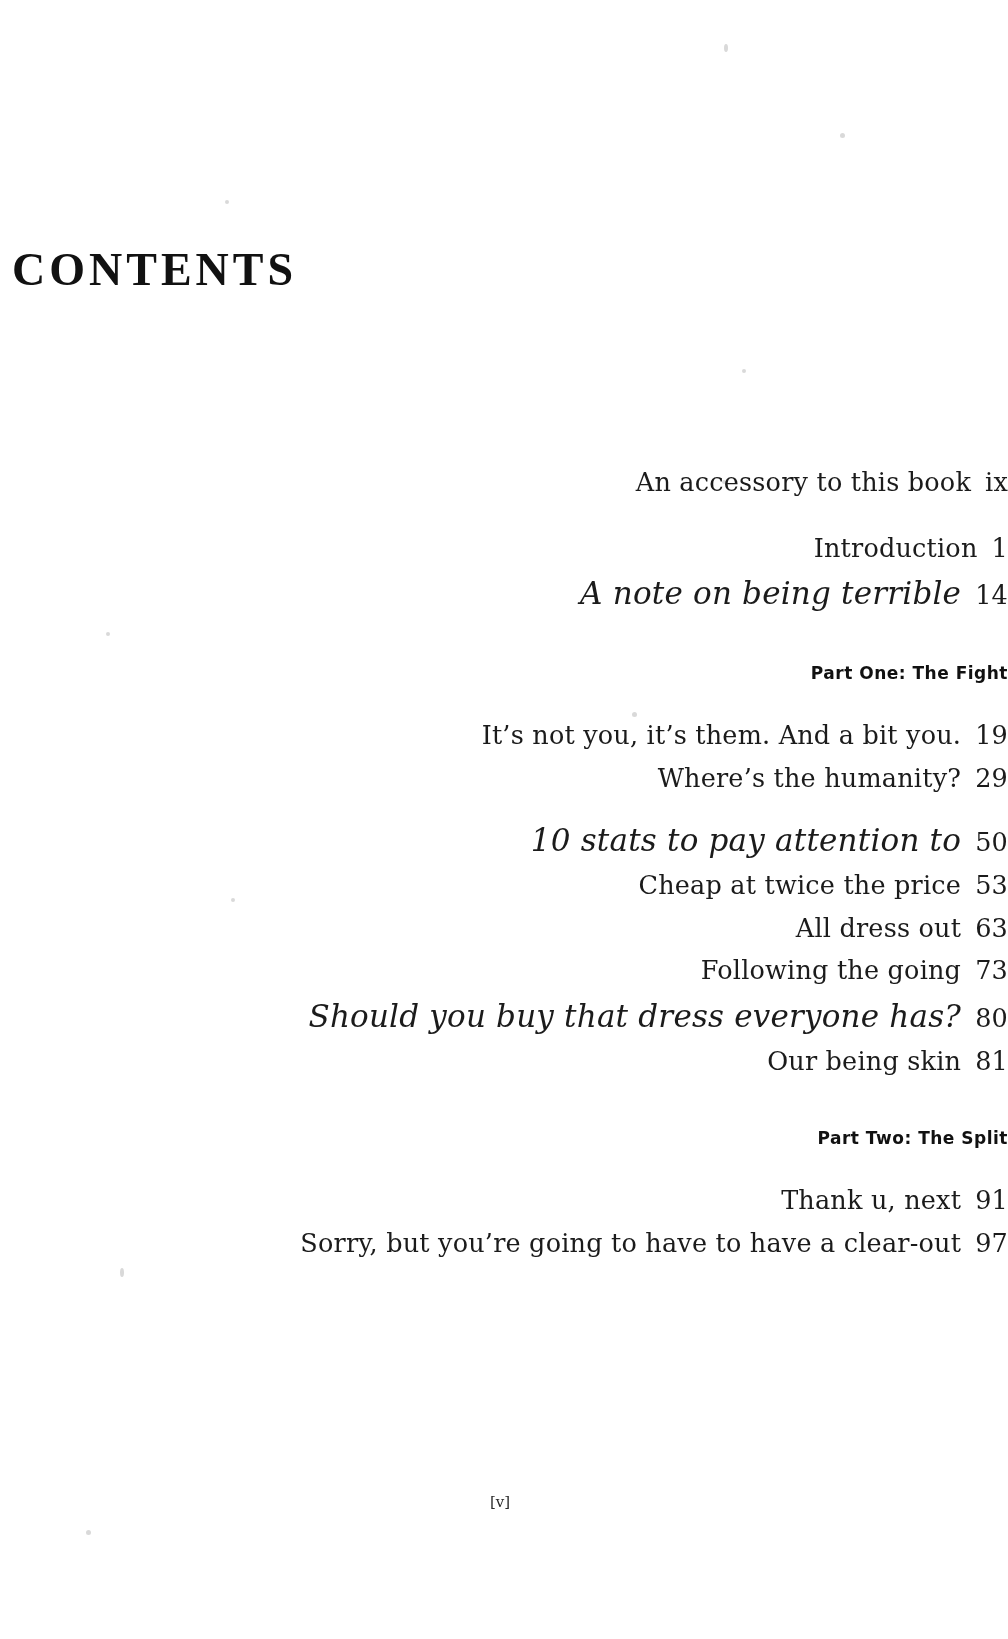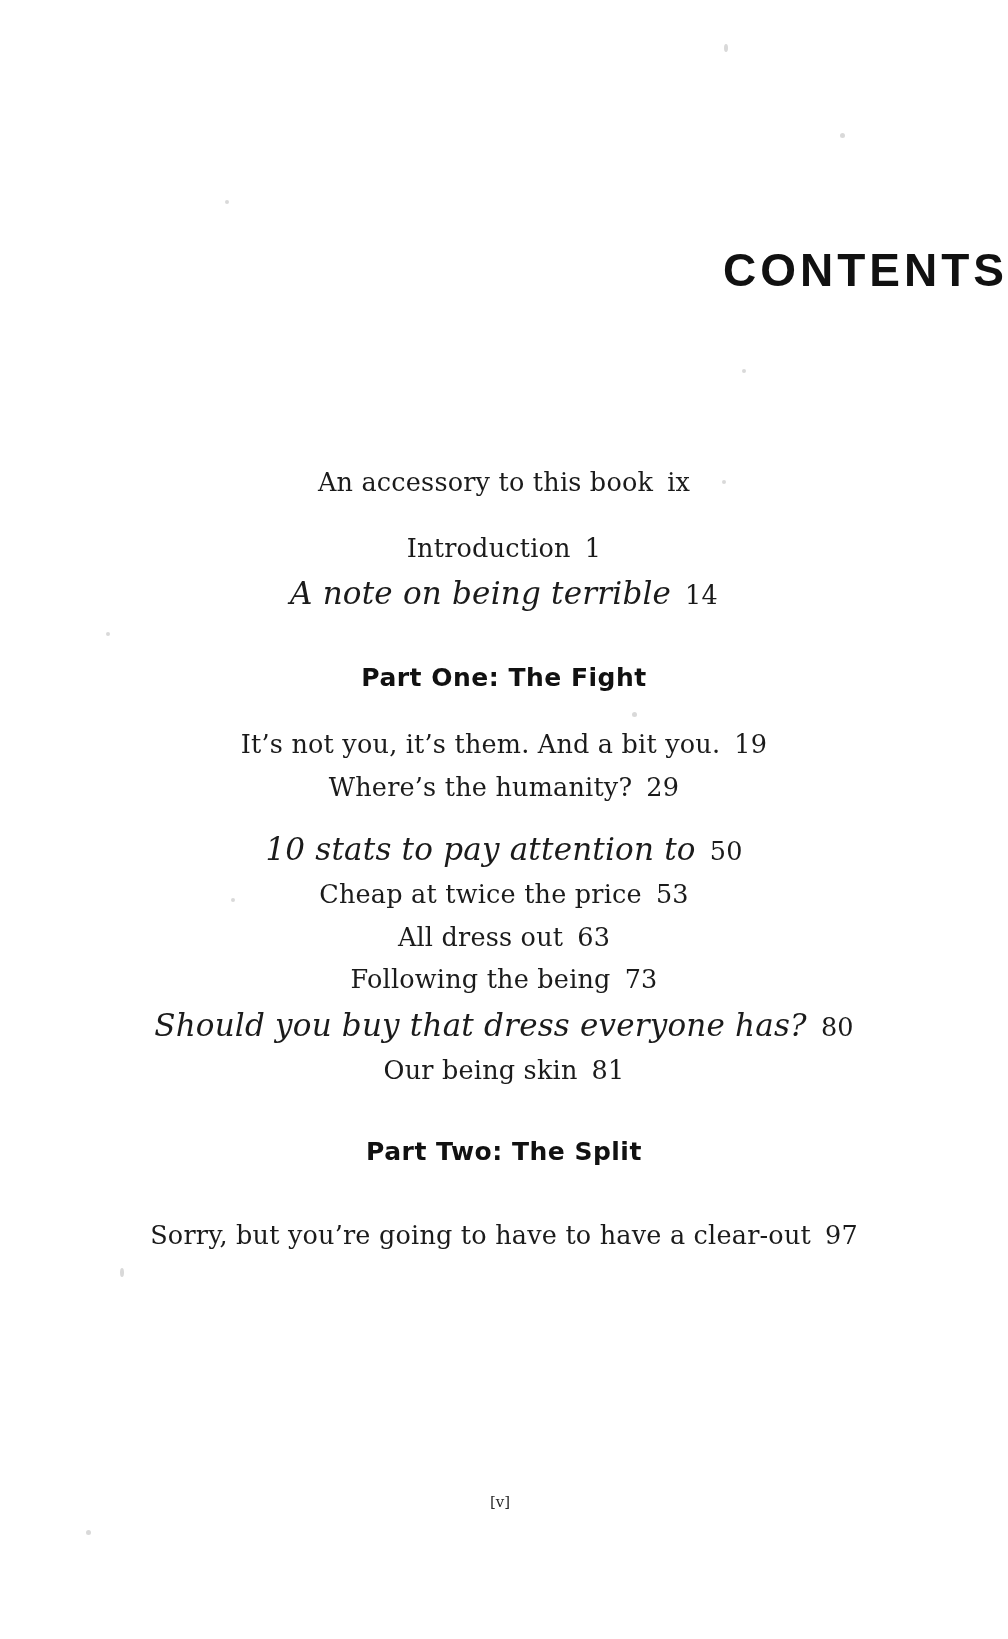--- a/index.html
+++ b/index.html
@@ -19,34 +19,34 @@
     width: 1008px;
     height: 1639px;
     position: relative;
     box-sizing: border-box;
   }
   .contents-title {
     position: absolute;
     top: 243px;
     left: 0;
     width: 1008px;
-    text-align: right;
-    font-family: Liberation Sans, sans-serif;
+    text-align: left;
+    font-family: Liberation Serif, serif;
     font-weight: 700;
     font-size: 46px;
     letter-spacing: 4px;
     color: #111111;
     text-indent: 12px;
   }
   .toc {
     position: absolute;
     top: 470px;
     left: 0;
     width: 1008px;
-    text-align: center;
+    text-align: right;
   }
   .entry {
     font-family: "DejaVu Serif", serif;
     font-size: 25.5px;
     color: #1b1b1b;
     line-height: 1.0;
     white-space: nowrap;
   }
   .entry .title {
     letter-spacing: 0.2px;
@@ -55,21 +55,21 @@
     margin-left: 14px;
     letter-spacing: 0.2px;
   }
   .entry.italic .title {
     font-style: italic;
     font-size: 31px;
   }
   .part-head {
     font-family: "DejaVu Sans", sans-serif;
     font-weight: 700;
-    font-size: 25px;
+    font-size: 17px;
     letter-spacing: 0.5px;
     color: #111111;
     white-space: nowrap;
   }
   .gap-xl { height: 54px; }
   .gap-lg { height: 40px; }
   .gap-sm { height: 17px; }
   .folio {
     position: absolute;
     bottom: 128px;
@@ -151,39 +151,42 @@
       <span class="title">Cheap at twice the price</span><span class="pg">53</span>
     </div>
     <div class="gap-sm"></div>
 
     <div class="entry">
       <span class="title">All dress out</span><span class="pg">63</span>
     </div>
     <div class="gap-sm"></div>
 
     <div class="entry">
-      <span class="title">Following the being</span><span class="pg">73</span>
+      <span class="title">Following the going</span><span class="pg">73</span>
     </div>
     <div class="gap-sm"></div>
 
     <div class="entry italic">
       <span class="title">Should you buy that dress everyone has?</span><span class="pg">80</span>
     </div>
     <div class="gap-sm"></div>
 
     <div class="entry">
       <span class="title">Our being skin</span><span class="pg">81</span>
     </div>
 
     <div class="gap-xl"></div>
 
     <div class="part-head">Part Two: The Split</div>
 
     <div class="gap-lg"></div>
 
+    <div class="entry">
+      <span class="title">Thank u, next</span><span class="pg">91</span>
+    </div>
     <div class="gap-sm"></div>
 
     <div class="entry">
       <span class="title">Sorry, but you’re going to have to have a clear-out</span><span class="pg">97</span>
     </div>
 
   </div>
 
   <div class="folio">[v]</div>
 

